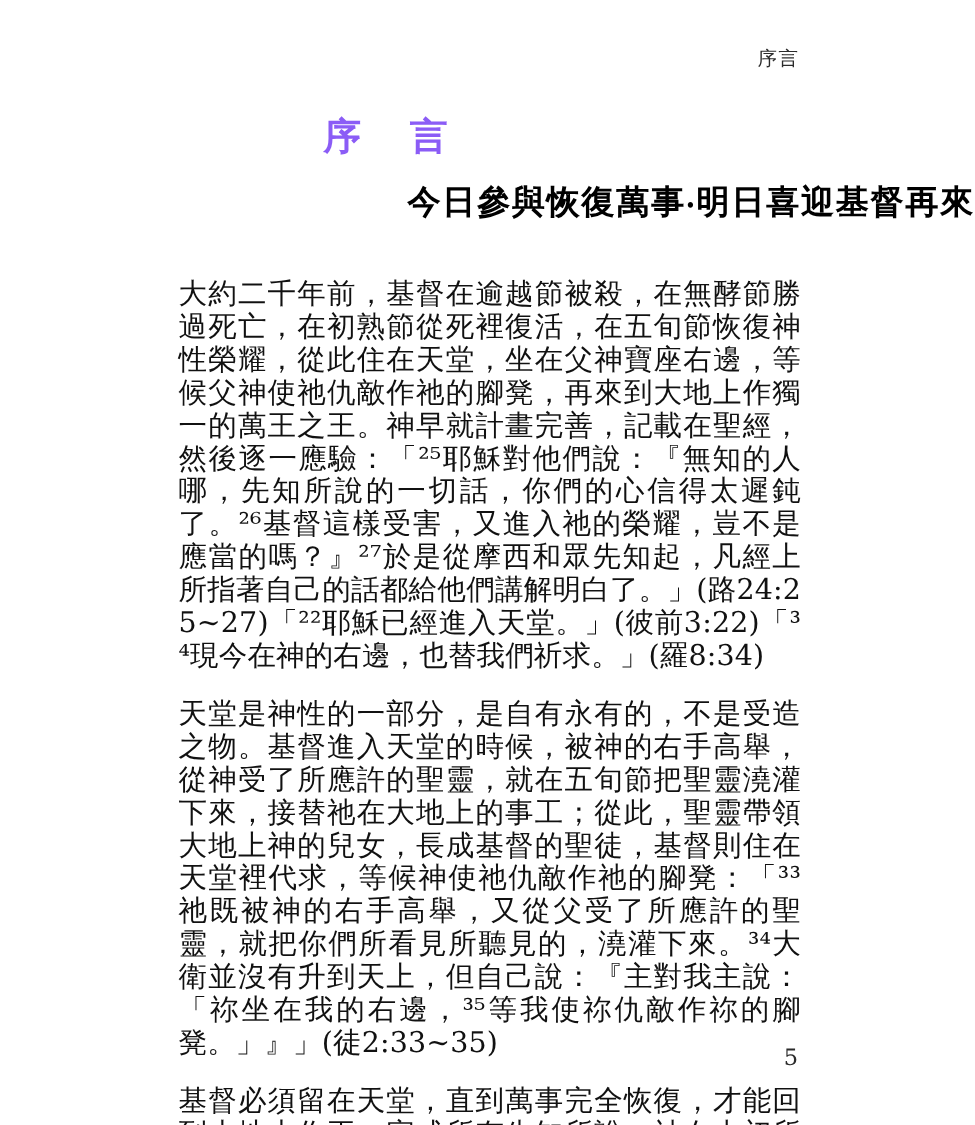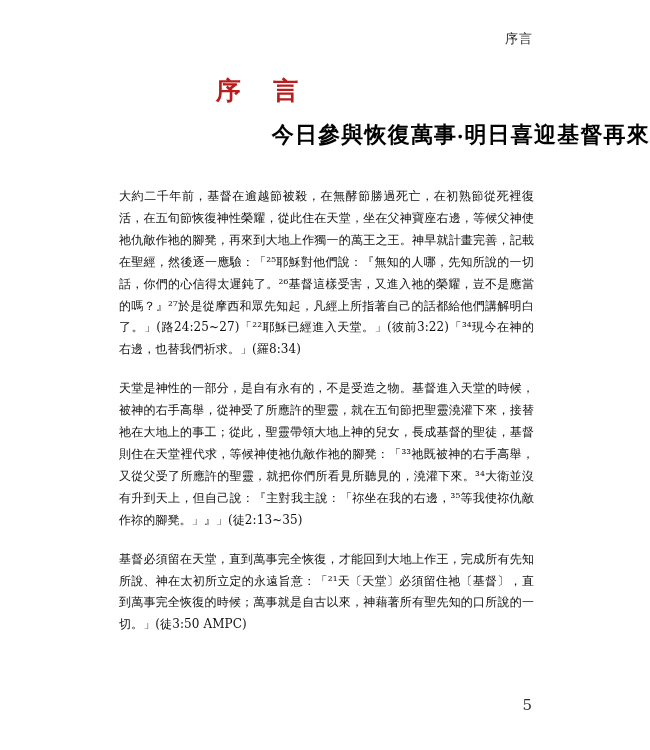--- a/index.html
+++ b/index.html
@@ -33,41 +33,41 @@
   .title {
     position: absolute;
     top: 74px;
     left: 0;
     width: 514px;
     text-align: center;
     font-size: 25px;
     font-weight: bold;
     letter-spacing: 12px;
     text-indent: 12px;
-    color: #b91c1c;
+    color: #8b5cf6;
   }
   .subtitle {
     position: absolute;
     top: 118px;
     left: 0;
     width: 650px;
     text-align: right;
     font-size: 22px;
     font-weight: bold;
     letter-spacing: 1.2px;
     color: #000000;
   }
   .body-block {
     position: absolute;
     top: 186px;
     left: 119px;
     width: 415px;
   }
   .para {
-    font-size: 12px;
+    font-size: 19px;
     line-height: 21.9px;
     text-align: justify;
     text-justify: inter-character;
     color: #111111;
     margin: 0 0 17px 0;
     letter-spacing: 0.1px;
     word-break: break-all;
   }
   .para:last-child { margin-bottom: 0; }
   .page-number {
@@ -85,19 +85,19 @@
 <div class="page">
 
   <div class="running-header">序言</div>
 
   <div class="title">序 言</div>
 
   <div class="subtitle">今日參與恢復萬事‧明日喜迎基督再來</div>
 
   <div class="body-block">
     <p class="para">大約二千年前，基督在逾越節被殺，在無酵節勝過死亡，在初熟節從死裡復活，在五旬節恢復神性榮耀，從此住在天堂，坐在父神寶座右邊，等候父神使祂仇敵作祂的腳凳，再來到大地上作獨一的萬王之王。神早就計畫完善，記載在聖經，然後逐一應驗：「²⁵耶穌對他們說：『無知的人哪，先知所說的一切話，你們的心信得太遲鈍了。²⁶基督這樣受害，又進入祂的榮耀，豈不是應當的嗎？』²⁷於是從摩西和眾先知起，凡經上所指著自己的話都給他們講解明白了。」(路24:25~27)「²²耶穌已經進入天堂。」(彼前3:22)「³⁴現今在神的右邊，也替我們祈求。」(羅8:34)</p>
-    <p class="para">天堂是神性的一部分，是自有永有的，不是受造之物。基督進入天堂的時候，被神的右手高舉，從神受了所應許的聖靈，就在五旬節把聖靈澆灌下來，接替祂在大地上的事工；從此，聖靈帶領大地上神的兒女，長成基督的聖徒，基督則住在天堂裡代求，等候神使祂仇敵作祂的腳凳：「³³祂既被神的右手高舉，又從父受了所應許的聖靈，就把你們所看見所聽見的，澆灌下來。³⁴大衛並沒有升到天上，但自己說：『主對我主說：「祢坐在我的右邊，³⁵等我使祢仇敵作祢的腳凳。」』」(徒2:13~35)</p>
+    <p class="para">天堂是神性的一部分，是自有永有的，不是受造之物。基督進入天堂的時候，被神的右手高舉，從神受了所應許的聖靈，就在五旬節把聖靈澆灌下來，接替祂在大地上的事工；從此，聖靈帶領大地上神的兒女，長成基督的聖徒，基督則住在天堂裡代求，等候神使祂仇敵作祂的腳凳：「³³祂既被神的右手高舉，又從父受了所應許的聖靈，就把你們所看見所聽見的，澆灌下來。³⁴大衛並沒有升到天上，但自己說：『主對我主說：「祢坐在我的右邊，³⁵等我使祢仇敵作祢的腳凳。」』」(徒2:33~35)</p>
     <p class="para">基督必須留在天堂，直到萬事完全恢復，才能回到大地上作王，完成所有先知所說、神在太初所立定的永遠旨意：「²¹天〔天堂〕必須留住祂〔基督〕，直到萬事完全恢復的時候；萬事就是自古以來，神藉著所有聖先知的口所說的一切。」(徒3:50 AMPC)</p>
   </div>
 
   <div class="page-number">5</div>
 
 </div>
 
 </body></html>

